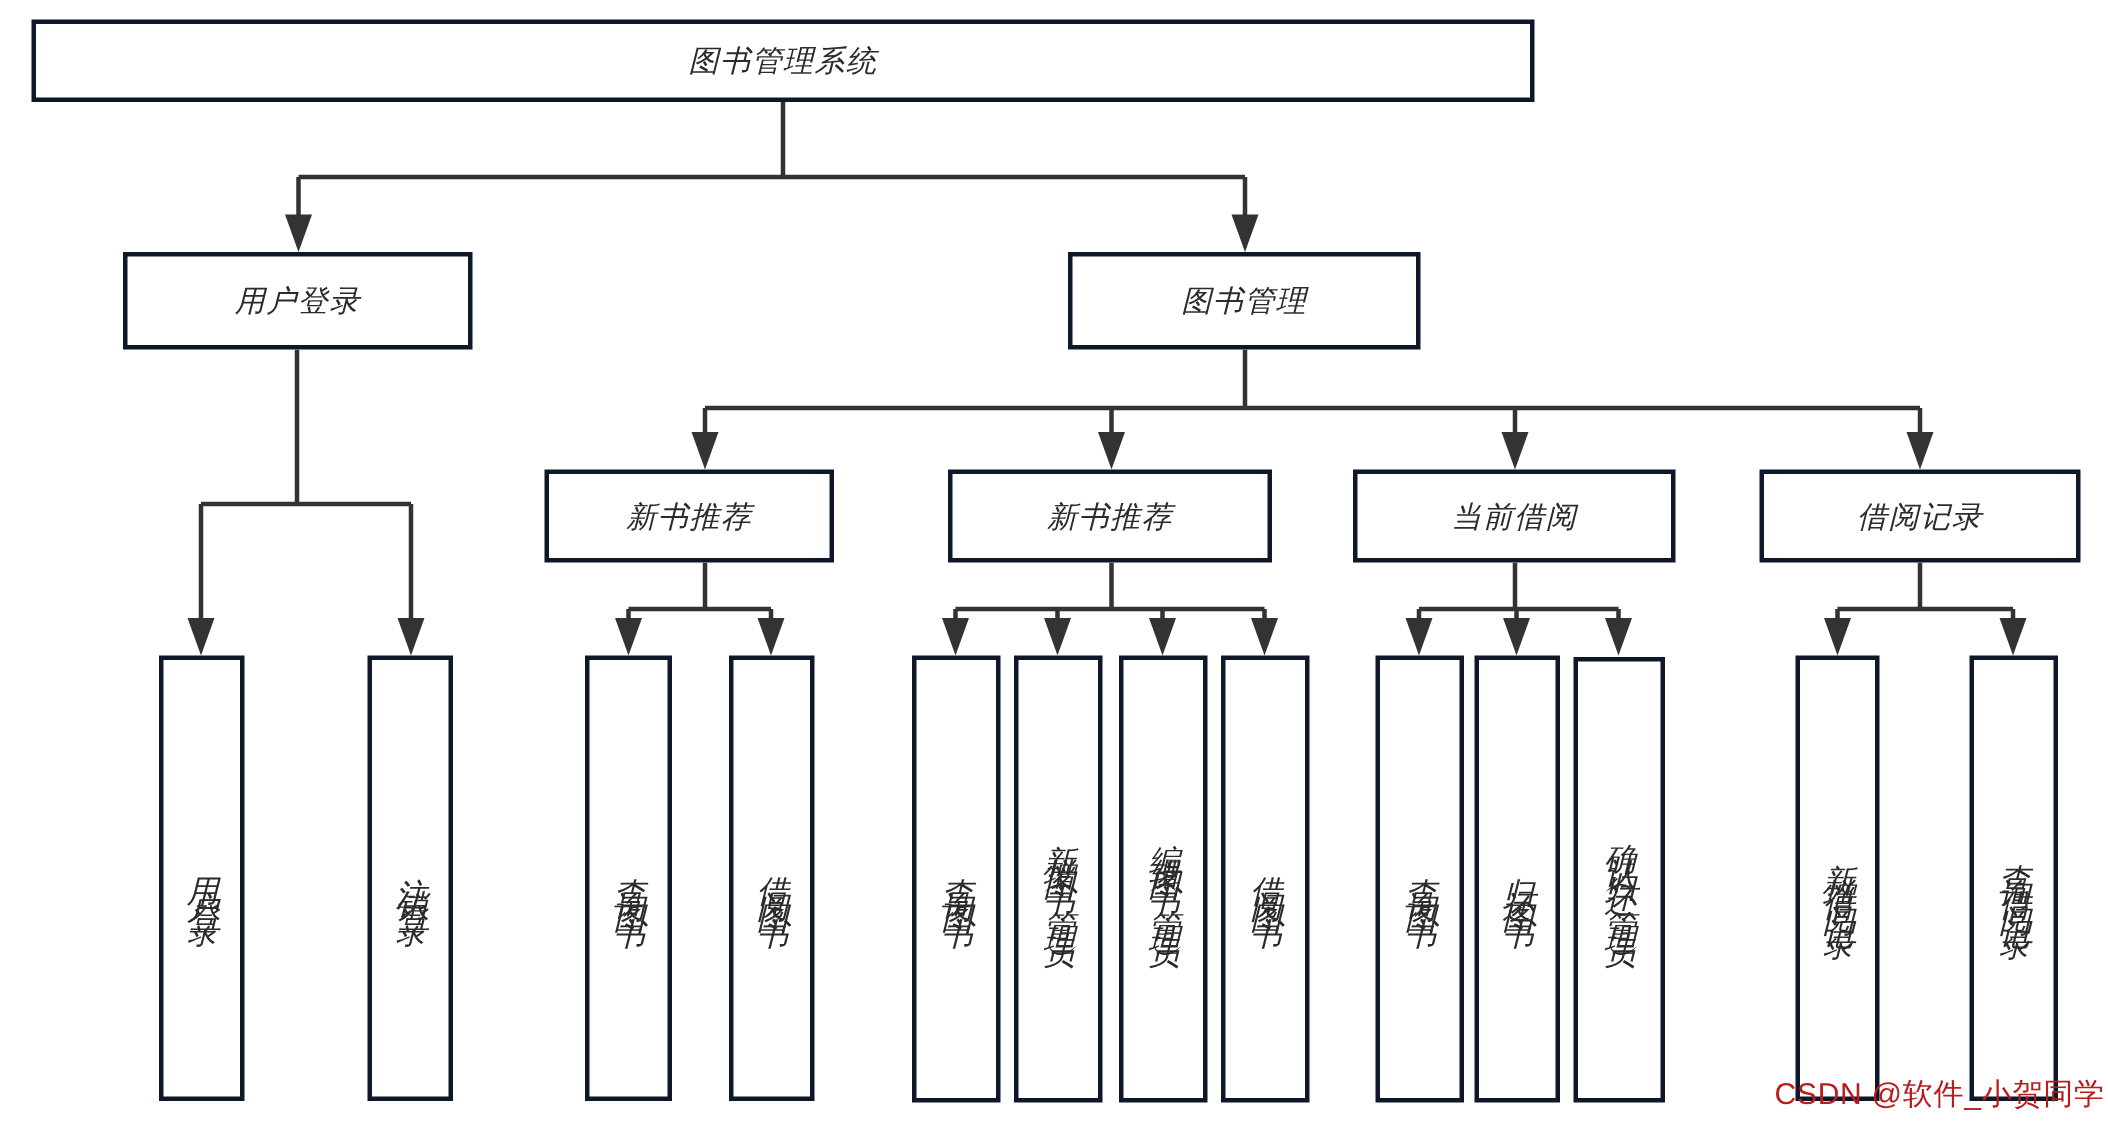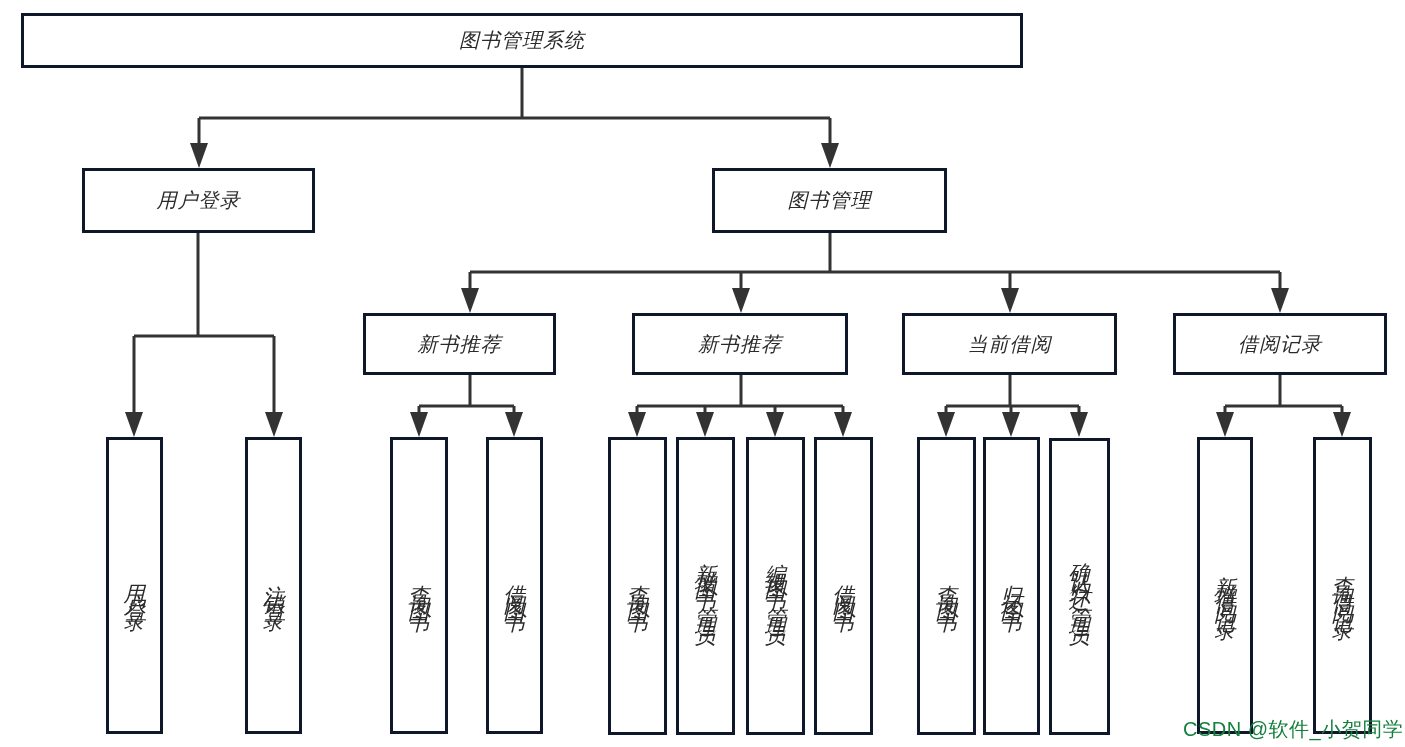--- a/index.html
+++ b/index.html
@@ -13,21 +13,21 @@
     position:absolute;background:#ffffff;border:3px solid #0f172a;box-sizing:border-box;
     display:flex;align-items:center;justify-content:center;z-index:2;font-style:italic;
   }
   .h-label{font-size:20px;letter-spacing:1px;white-space:nowrap;}
   .v-label{
     writing-mode:vertical-rl;text-orientation:mixed;
     font-size:21px;letter-spacing:9px;line-height:1;white-space:nowrap;
   }
   .watermark{
     position:absolute;left:1183px;top:716px;z-index:3;
-    font-size:20px;color:#15803d;white-space:nowrap;letter-spacing:0.5px;
+    font-size:20px;color:#b91c1c;white-space:nowrap;letter-spacing:0.5px;
   }
 </style>
 </head>
 <body>
 
 <div class="canvas">
 
   <svg class="connectors" width="1405" height="747" viewBox="0 0 1405 747">
     <path d="M522 68 V118 M199 118 H830 M199 118 V146 M830 118 V146
              M198 233 V336 M134 336 H274 M134 336 V418 M274 336 V418

